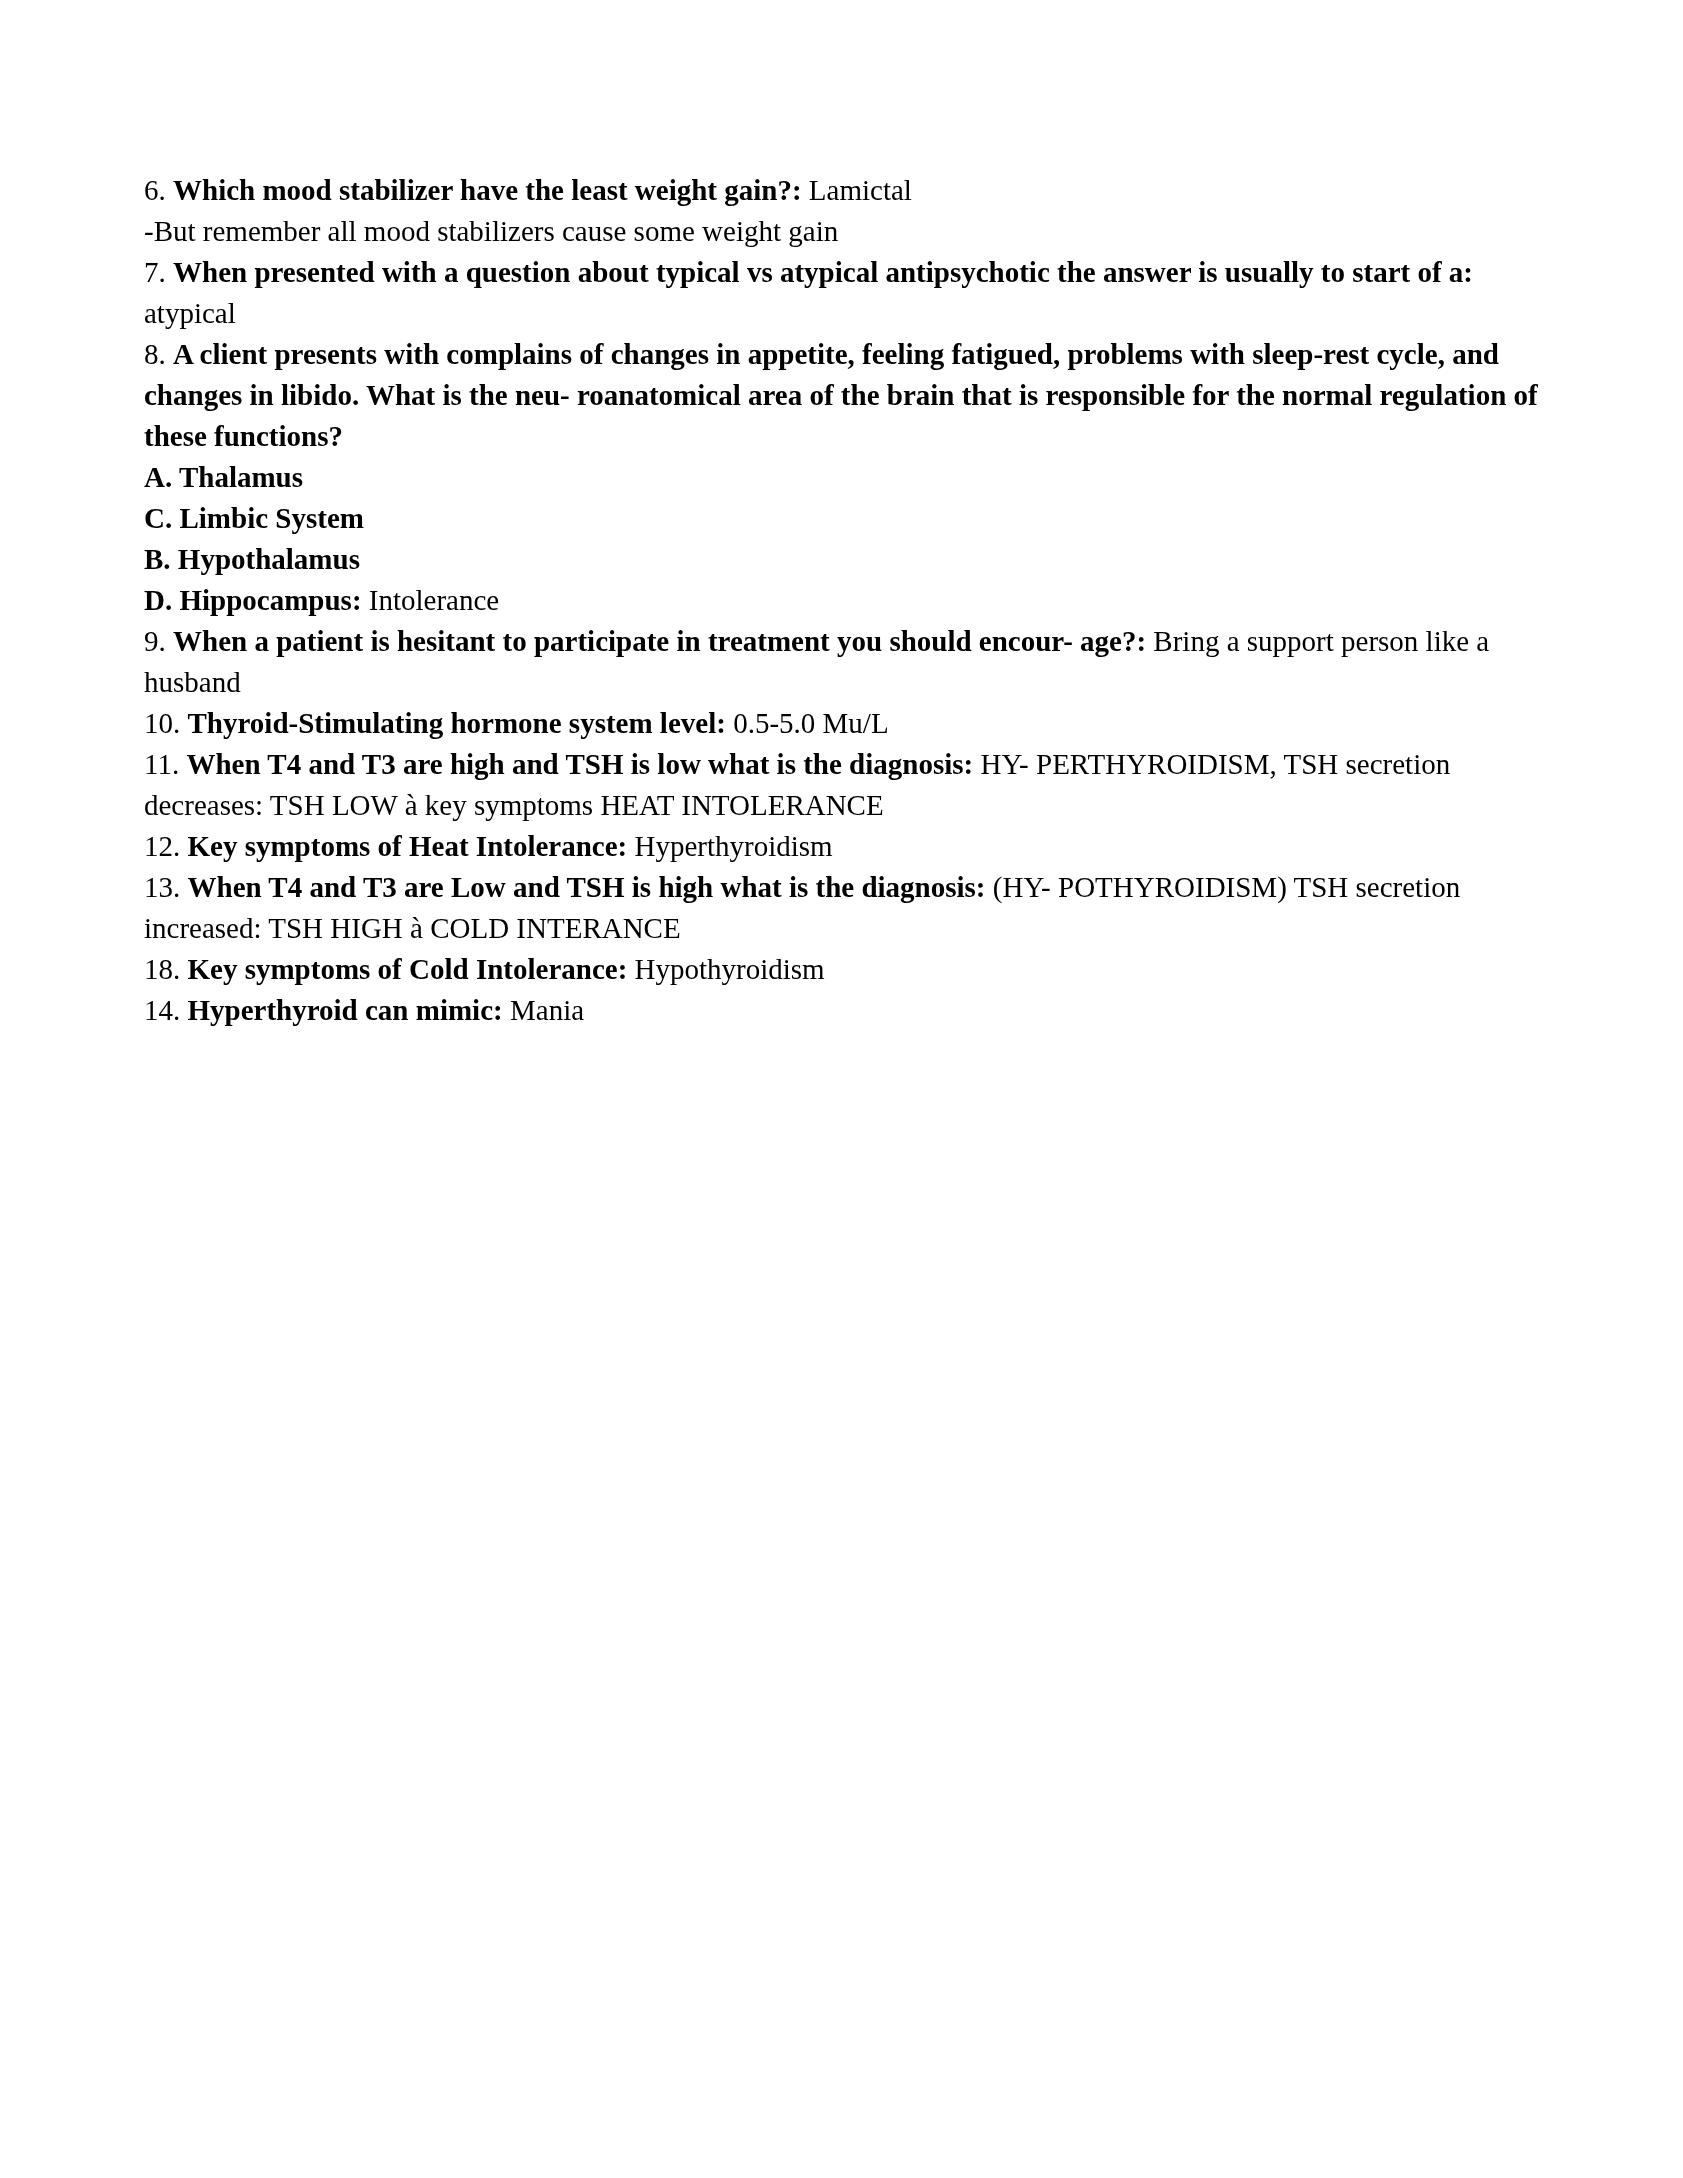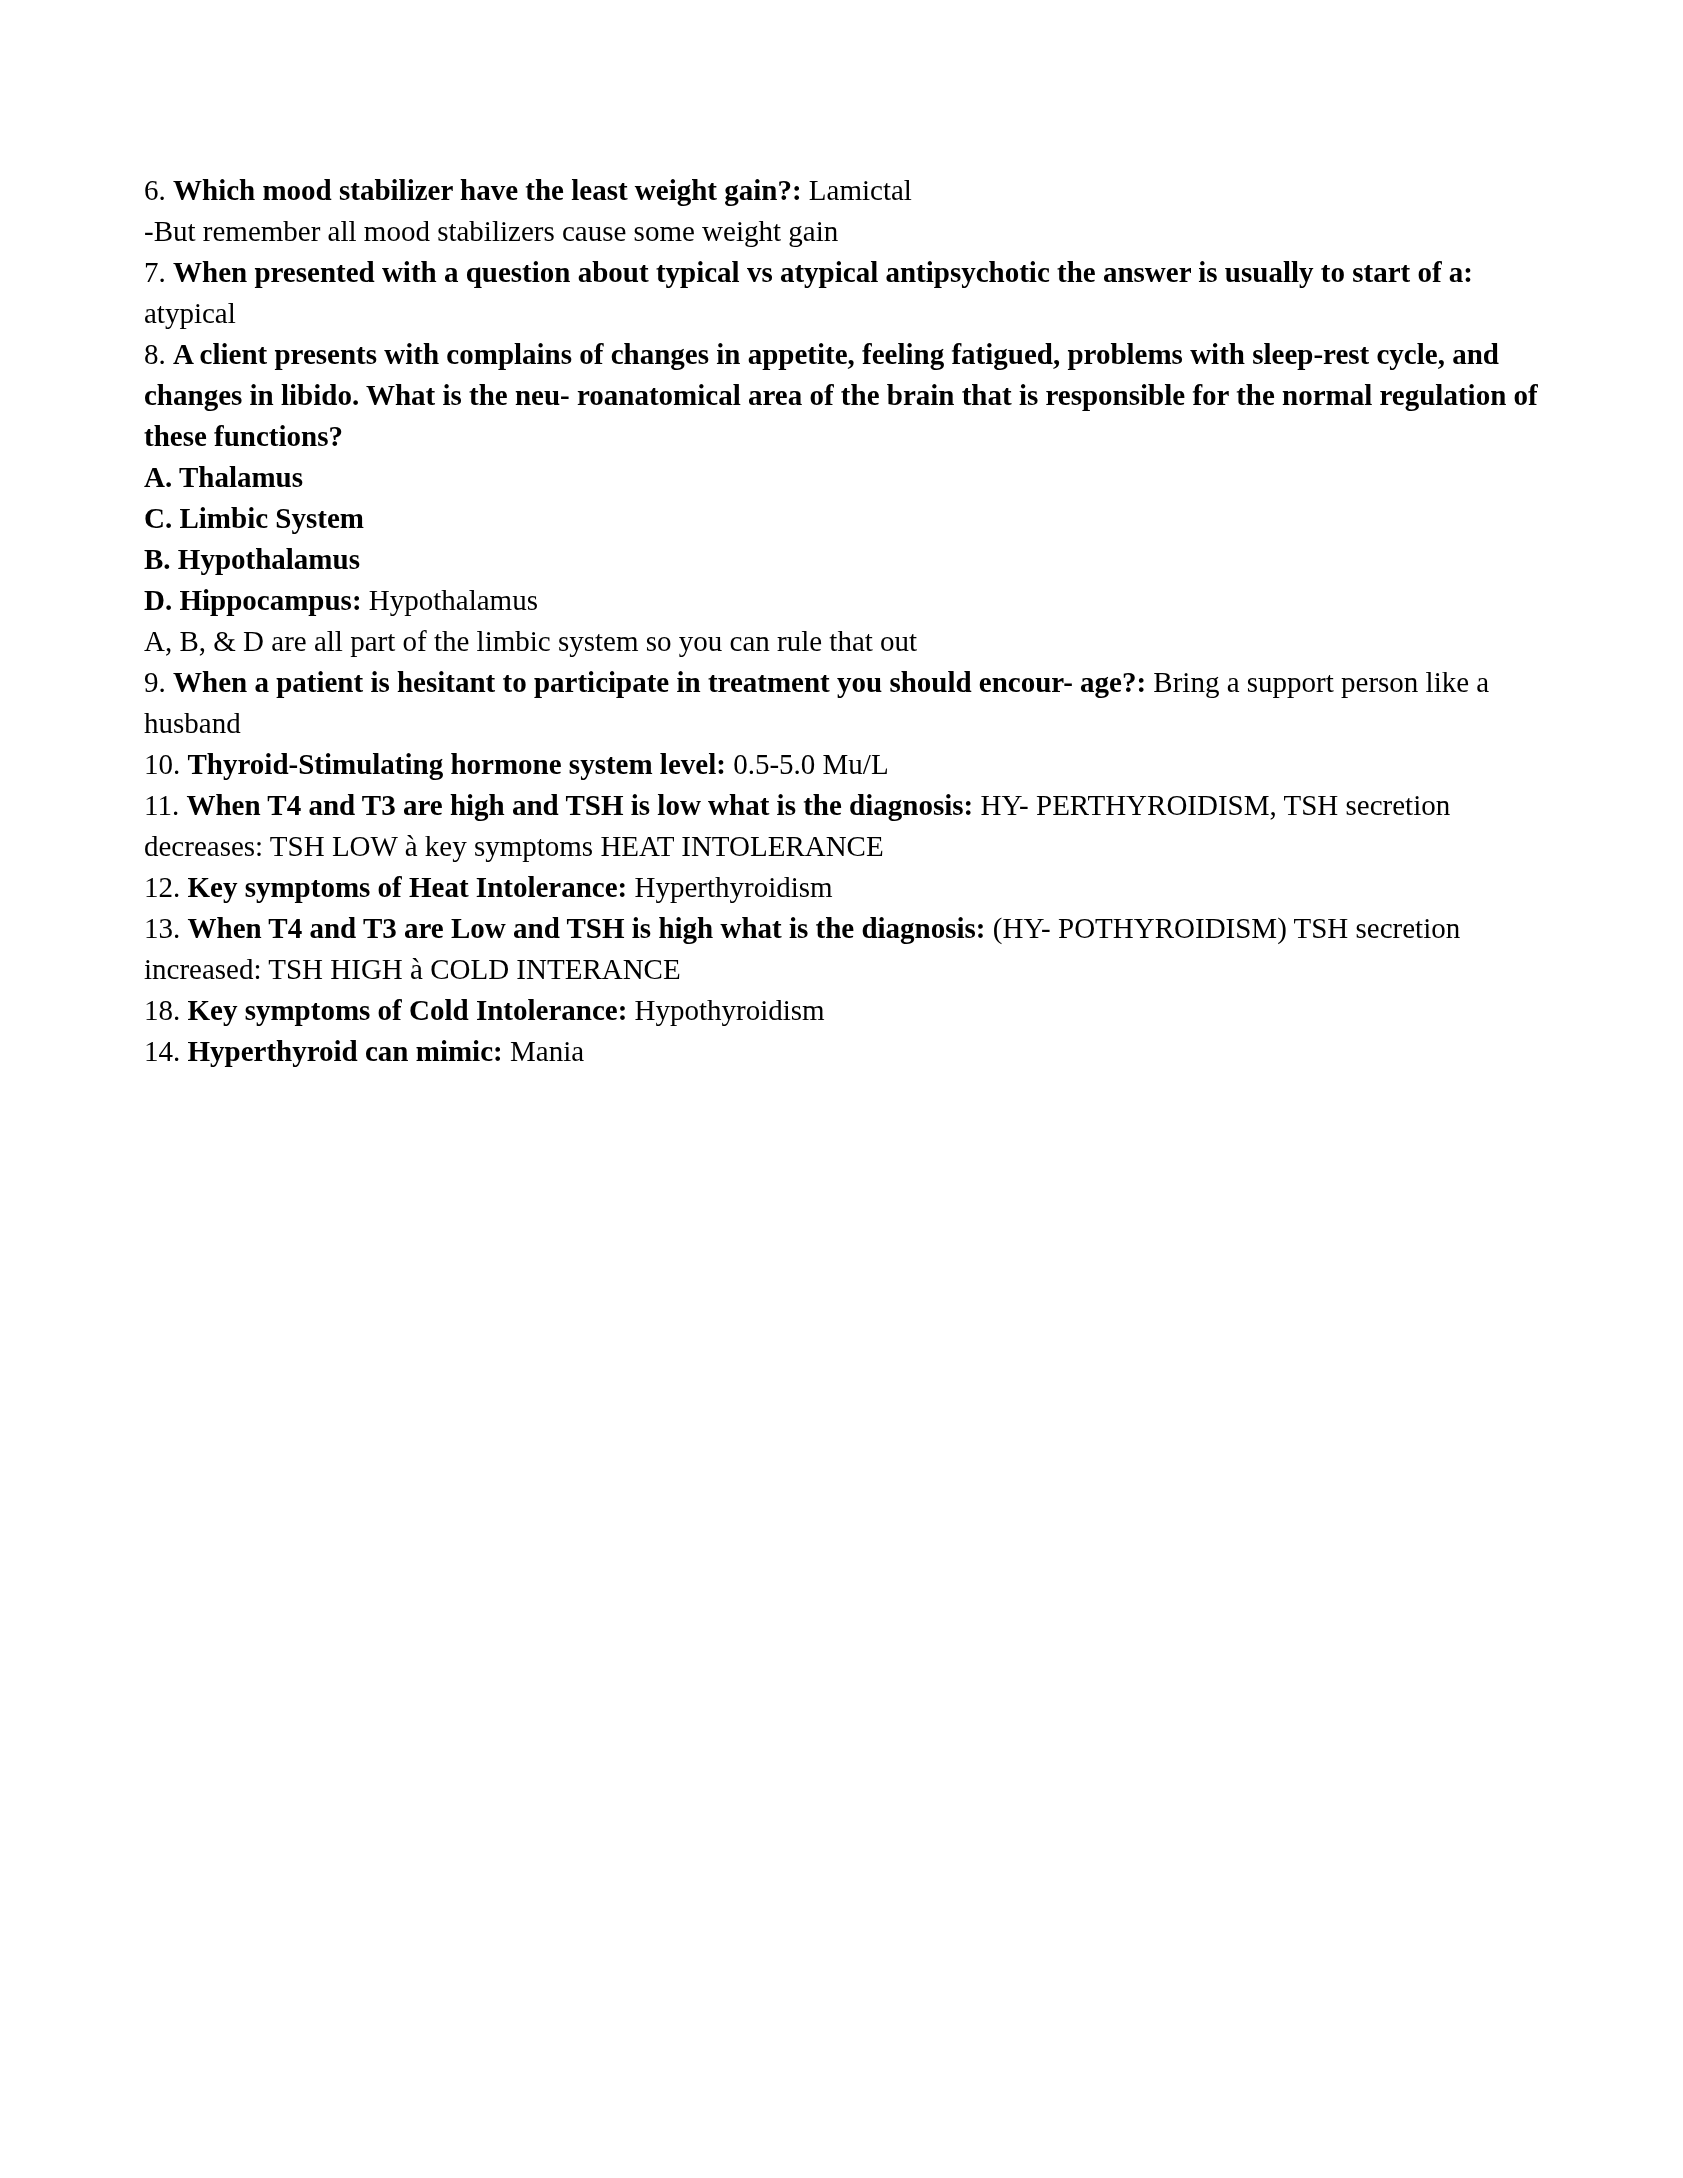--- a/index.html
+++ b/index.html
@@ -60,24 +60,21 @@
     <span class="b">A. Thalamus</span>
   </p>
   <p>
     <span class="b">C. Limbic System</span>
   </p>
   <p>
     <span class="b">B. Hypothalamus</span>
   </p>
   <p>
     <span class="b">D. Hippocampus:</span>
-    <span>Hypothalamus</span>
-  </p>
-  <p>
-    <span>A, B, &amp; D are all part of the limbic system so you can rule that out</span>
+    <span>Intolerance</span>
   </p>
 
   <p>
     <span>9.</span>
     <span class="b">When a patient is hesitant to participate in treatment you should encour- age?:</span>
     <span>Bring a support person like a husband</span>
   </p>
 
   <p class="gap">
     <span>10.</span>

